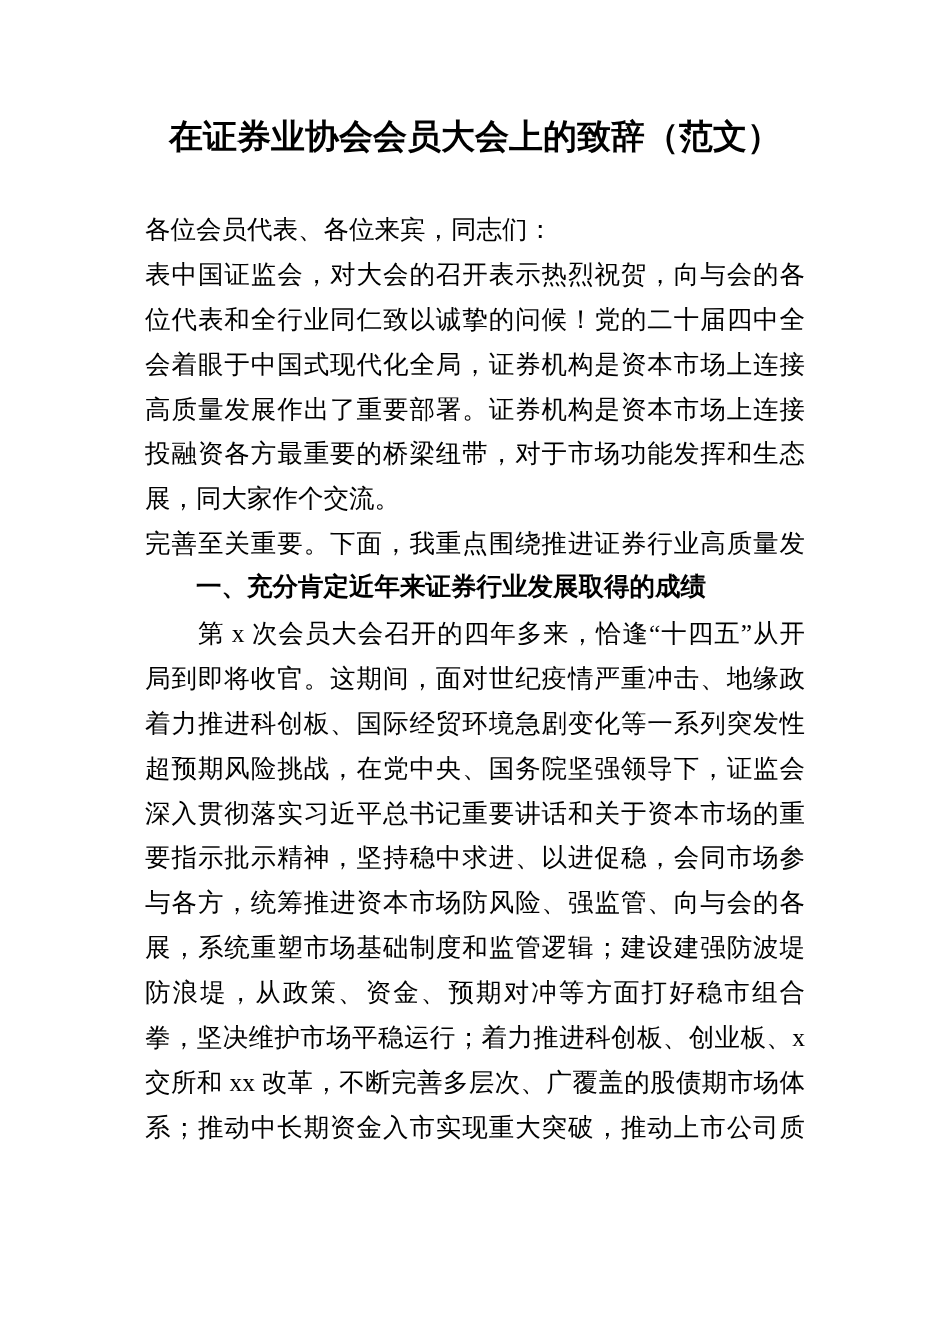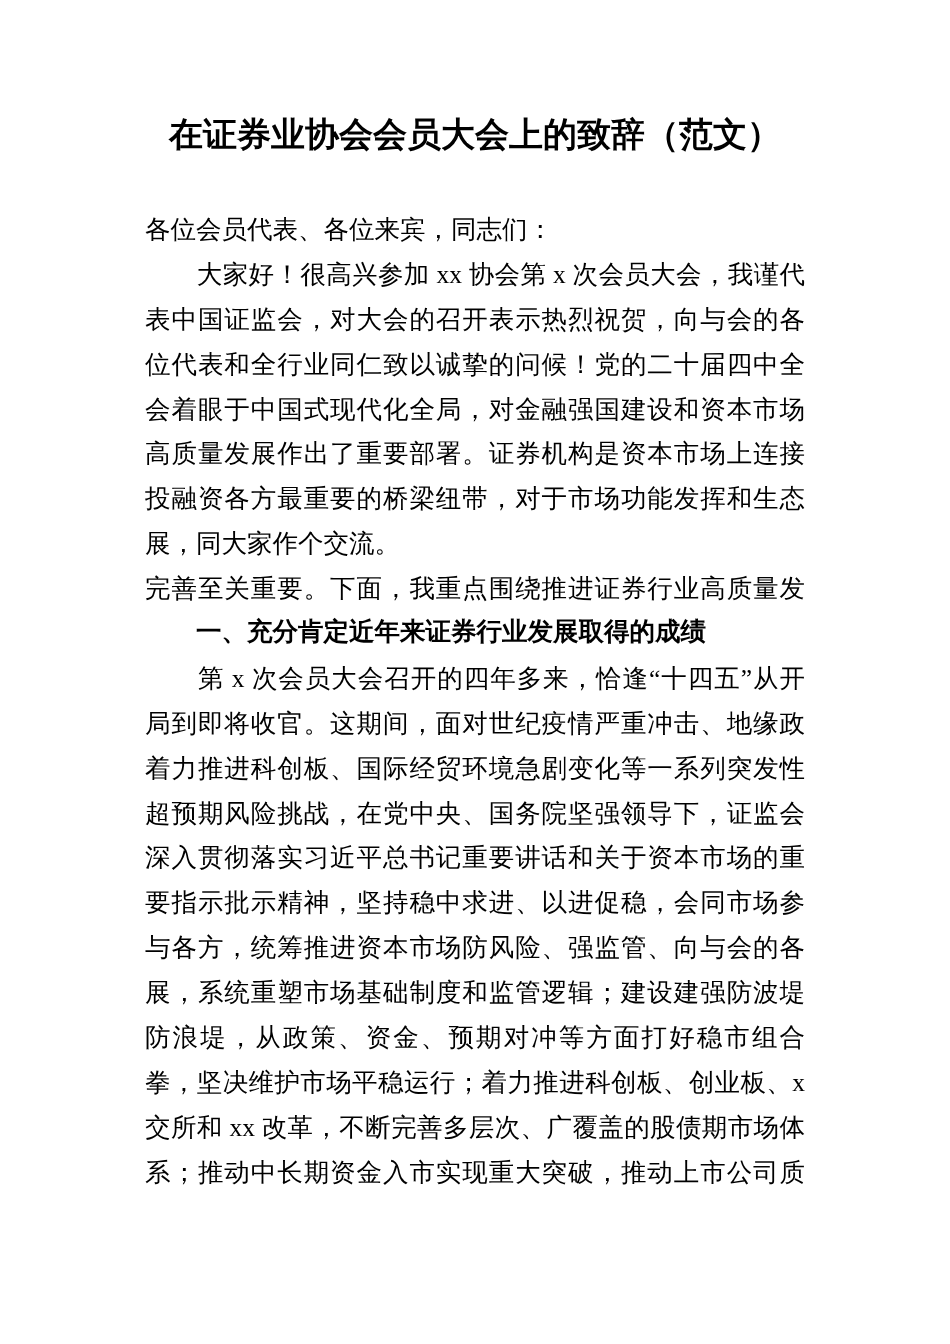--- a/index.html
+++ b/index.html
@@ -18,21 +18,21 @@
     padding: 0 145px;
     overflow: hidden;
     font-family: "Liberation Serif", "DejaVu Serif", serif;
   }
   .doc-title {
     margin: 112px 0 0 0;
     font-size: 34px;
     line-height: 50px;
     font-weight: bold;
     text-align: center;
-    font-family: Liberation Mono, monospace;
+    font-family: Liberation Serif, serif;
     white-space: nowrap;
   }
   .doc-body {
     margin-top: 46px;
   }
   .line {
     font-size: 25.5px;
     height: 44.9px;
     line-height: 44.9px;
     text-align: justify;
@@ -52,24 +52,23 @@
 </head>
 <body>
 
 <div class="page">
   <h1 class="doc-title">在证券业协会会员大会上的致辞（范文）</h1>
 
   <div class="doc-body">
     <div class="line no-just">各位会员代表、各位来宾，同志们：</div>
 
     <div>
-        <div class="line">　　大家好！很高兴参加 xx 协会第 x 次会员大会，我谨代</div>
         <div class="line">表中国证监会，对大会的召开表示热烈祝贺，向与会的各</div>
         <div class="line">位代表和全行业同仁致以诚挚的问候！党的二十届四中全</div>
-        <div class="line">会着眼于中国式现代化全局，对金融强国建设和资本市场</div>
+        <div class="line">会着眼于中国式现代化全局，证券机构是资本市场上连接</div>
         <div class="line">高质量发展作出了重要部署。证券机构是资本市场上连接</div>
         <div class="line">投融资各方最重要的桥梁纽带，对于市场功能发挥和生态</div>
         <div class="line no-just">展，同大家作个交流。</div>
         <div class="line">完善至关重要。下面，我重点围绕推进证券行业高质量发</div>
       </div>
 
     <div class="line heading no-just">　　一、充分肯定近年来证券行业发展取得的成绩</div>
 
     <div>
         <div class="line">　　第 x 次会员大会召开的四年多来，恰逢“十四五”从开</div>

